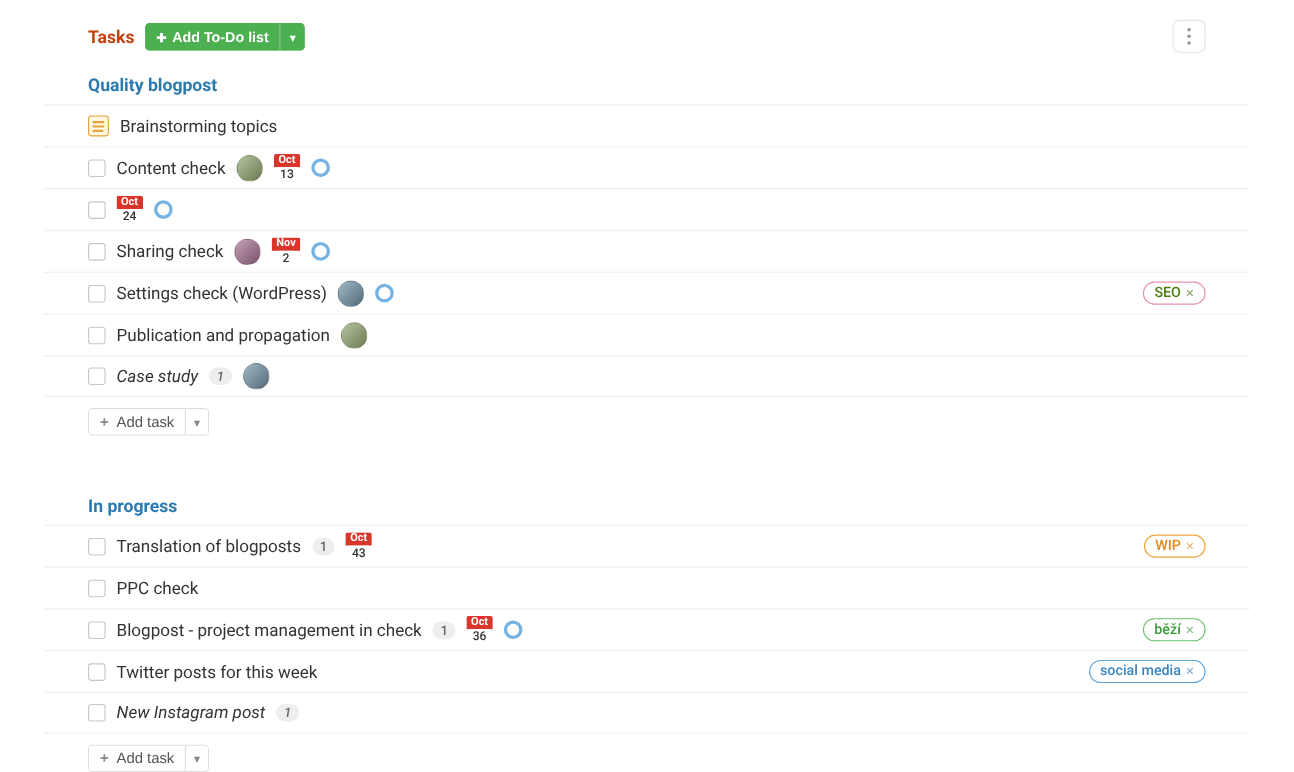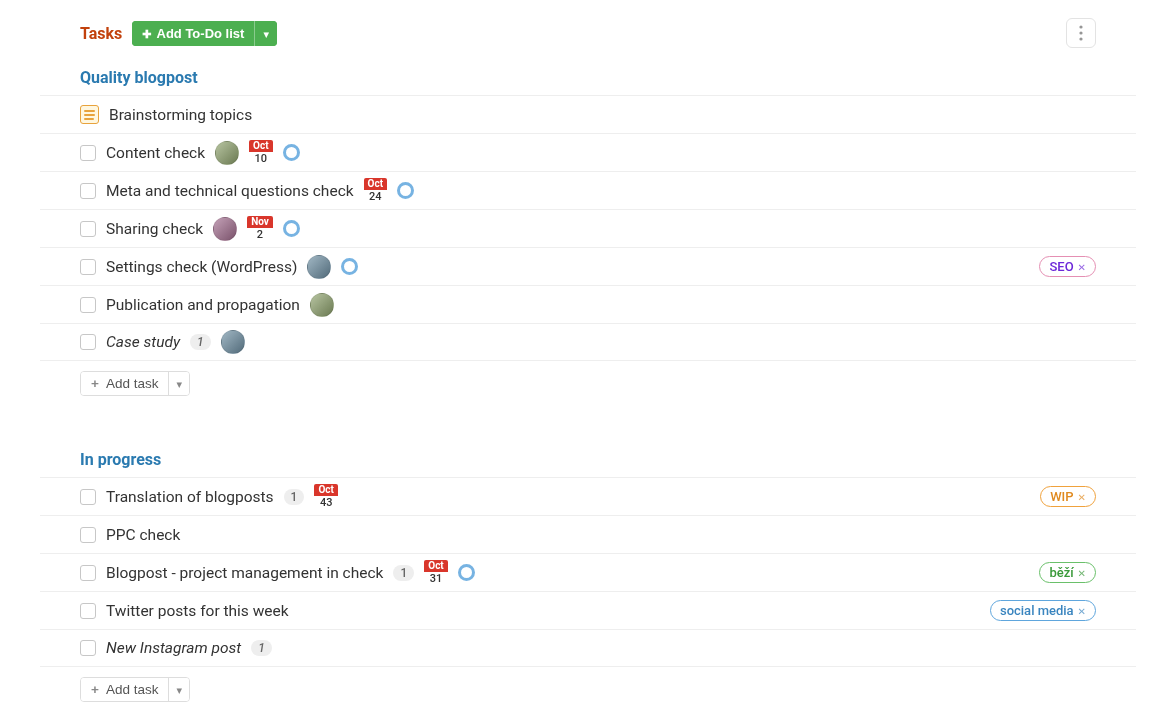--- a/index.html
+++ b/index.html
@@ -174,21 +174,21 @@
     align-items:center;
     gap:4px;
     border-radius: 14px;
     padding: 2px 9px;
     font-size: 13px;
     font-weight: 500;
     background:#fff;
     cursor:pointer;
   }
   .tag .x::before { content:"✕"; font-size:10px; opacity:0.7; }
-  .tag-seo    { border:1px solid #e58fb3; color:#6d28d9; }
+  .tag-seo    { border:1px solid #e58fb3; color:#4d7c0f; }
   .tag-wip    { border:1px solid #f0a23d; color:#e08a1f; }
   .tag-bezi   { border:1px solid #6ac06a; color:#3a9a3a; }
   .tag-social { border:1px solid #5fa6dd; color:#3a85bf; }
 
   .add-task-row {
     padding: 10px 0 6px 40px;
   }
   .add-task-group {
     display:inline-flex;
     align-items:stretch;
@@ -251,28 +251,27 @@
         <span class="notes-icon"></span>
         <span class="task-name">Brainstorming topics</span>
         <span class="spacer"></span>
       </div>
       <div class="task-row">
         <span class="checkbox"></span>
         <span class="task-name">Content check</span>
         <span class="avatar a1"></span>
         <span class="date-chip">
           <span class="date-month">Oct</span>
-          <span class="date-day">10</span>
-        </span>
-        <span class="ring"></span>
-        <span class="spacer"></span>
-      </div>
-      <div class="task-row">
-        <span class="checkbox"></span>
-        <span class="task-name">Meta and technical questions check</span>
+          <span class="date-day">13</span>
+        </span>
+        <span class="ring"></span>
+        <span class="spacer"></span>
+      </div>
+      <div class="task-row">
+        <span class="checkbox"></span>
         <span class="date-chip">
           <span class="date-month">Oct</span>
           <span class="date-day">24</span>
         </span>
         <span class="ring"></span>
         <span class="spacer"></span>
       </div>
       <div class="task-row">
         <span class="checkbox"></span>
         <span class="task-name">Sharing check</span>
@@ -337,21 +336,21 @@
         <span class="checkbox"></span>
         <span class="task-name">PPC check</span>
         <span class="spacer"></span>
       </div>
       <div class="task-row">
         <span class="checkbox"></span>
         <span class="task-name">Blogpost - project management in check</span>
         <span class="count-badge">1</span>
         <span class="date-chip">
           <span class="date-month">Oct</span>
-          <span class="date-day">31</span>
+          <span class="date-day">36</span>
         </span>
         <span class="ring"></span>
         <span class="spacer"></span>
         <span class="tag tag-bezi">
           <span>běží</span>
           <span class="x"></span>
         </span>
       </div>
       <div class="task-row">
         <span class="checkbox"></span>

